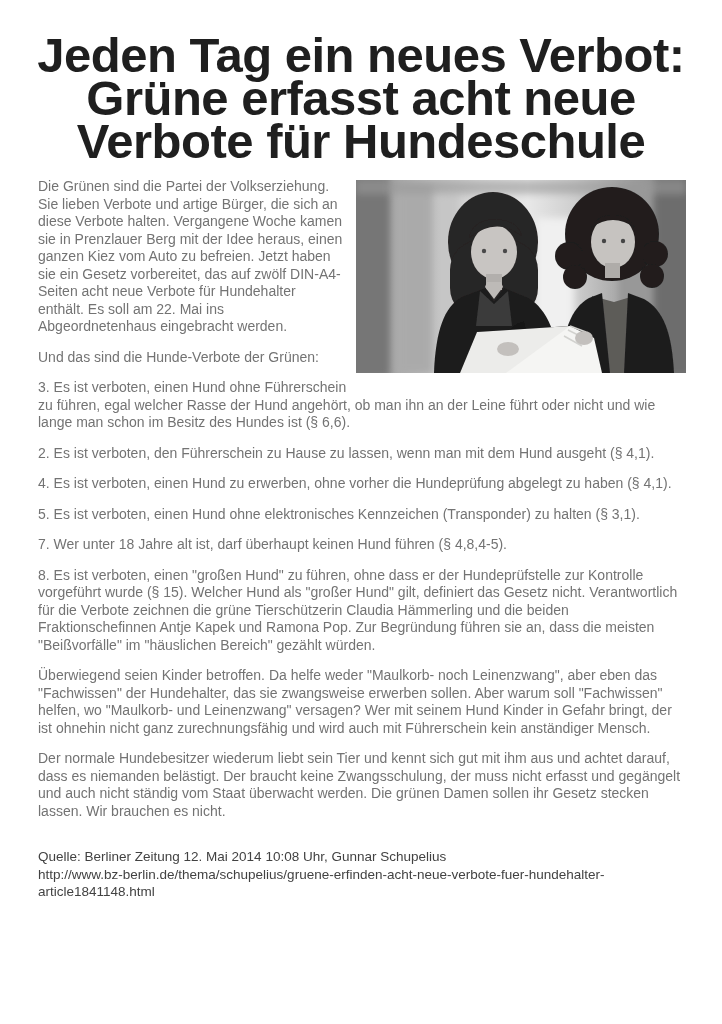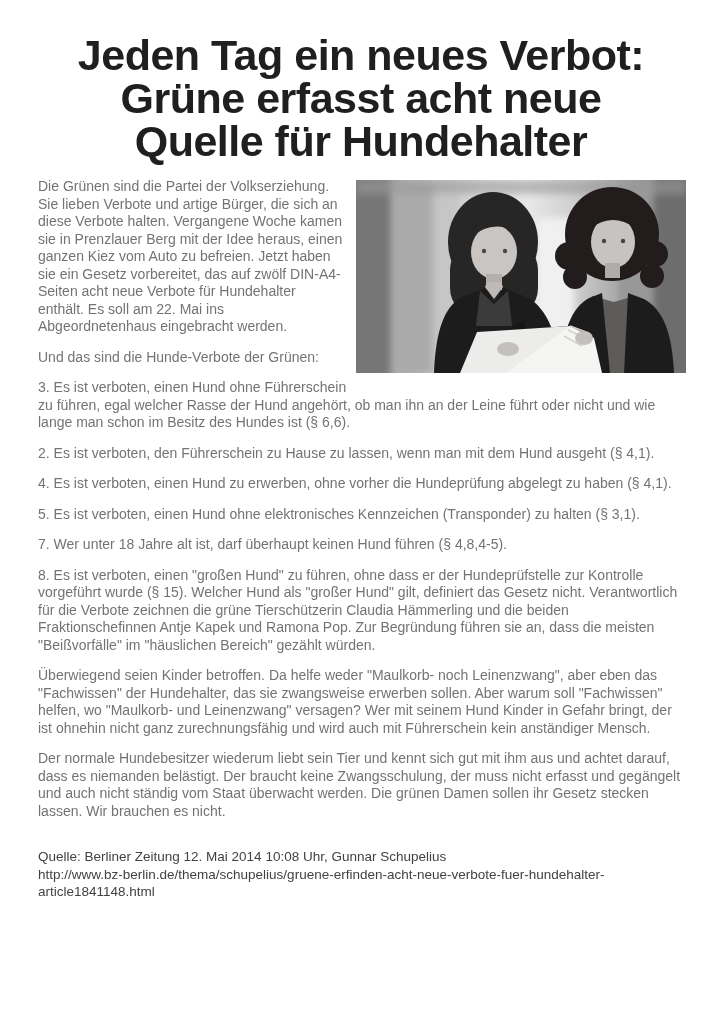--- a/index.html
+++ b/index.html
@@ -2,21 +2,21 @@
 <html><head>
 <meta charset="utf-8">
 <style>
   html,body { margin:0; padding:0; background:#ffffff; }
   .page {
     position:relative; width:722px; height:1024px; background:#ffffff;
     overflow:hidden; font-family:"Liberation Sans", sans-serif;
   }
   .headline {
     margin:34px 28px 0 28px; text-align:center;
-    font-size:43px; line-height:43px; font-weight:700;
+    font-size:49px; line-height:43px; font-weight:700;
     letter-spacing:-0.5px; color:#1f1f1f;
   }
   .article {
     margin:15px 0 0 38px; width:648px;
     font-size:14px; line-height:17.5px; color:#737373;
   }
   .article p { margin:13px 0 0 0; }
   .article p.first { margin-top:0; }
   .photo {
     float:right; width:330px; height:193px; margin:2px 0 0 12px;
@@ -29,21 +29,21 @@
   }
 </style>
 </head>
 <body>
 
 <div class="page">
 
   <div class="headline">
     <div>Jeden Tag ein neues Verbot:</div>
     <div>Grüne erfasst acht neue</div>
-    <div>Quelle für Hundehalter</div>
+    <div>Verbote für Hundeschule</div>
   </div>
 
   <div class="article">
 
     <div class="photo">
       <svg viewBox="0 0 330 193" preserveAspectRatio="none">
         <defs>
           <filter id="bgBlur" x="-10%" y="-10%" width="120%" height="120%">
               <feGaussianBlur stdDeviation="3.5"></feGaussianBlur>
             </filter>

